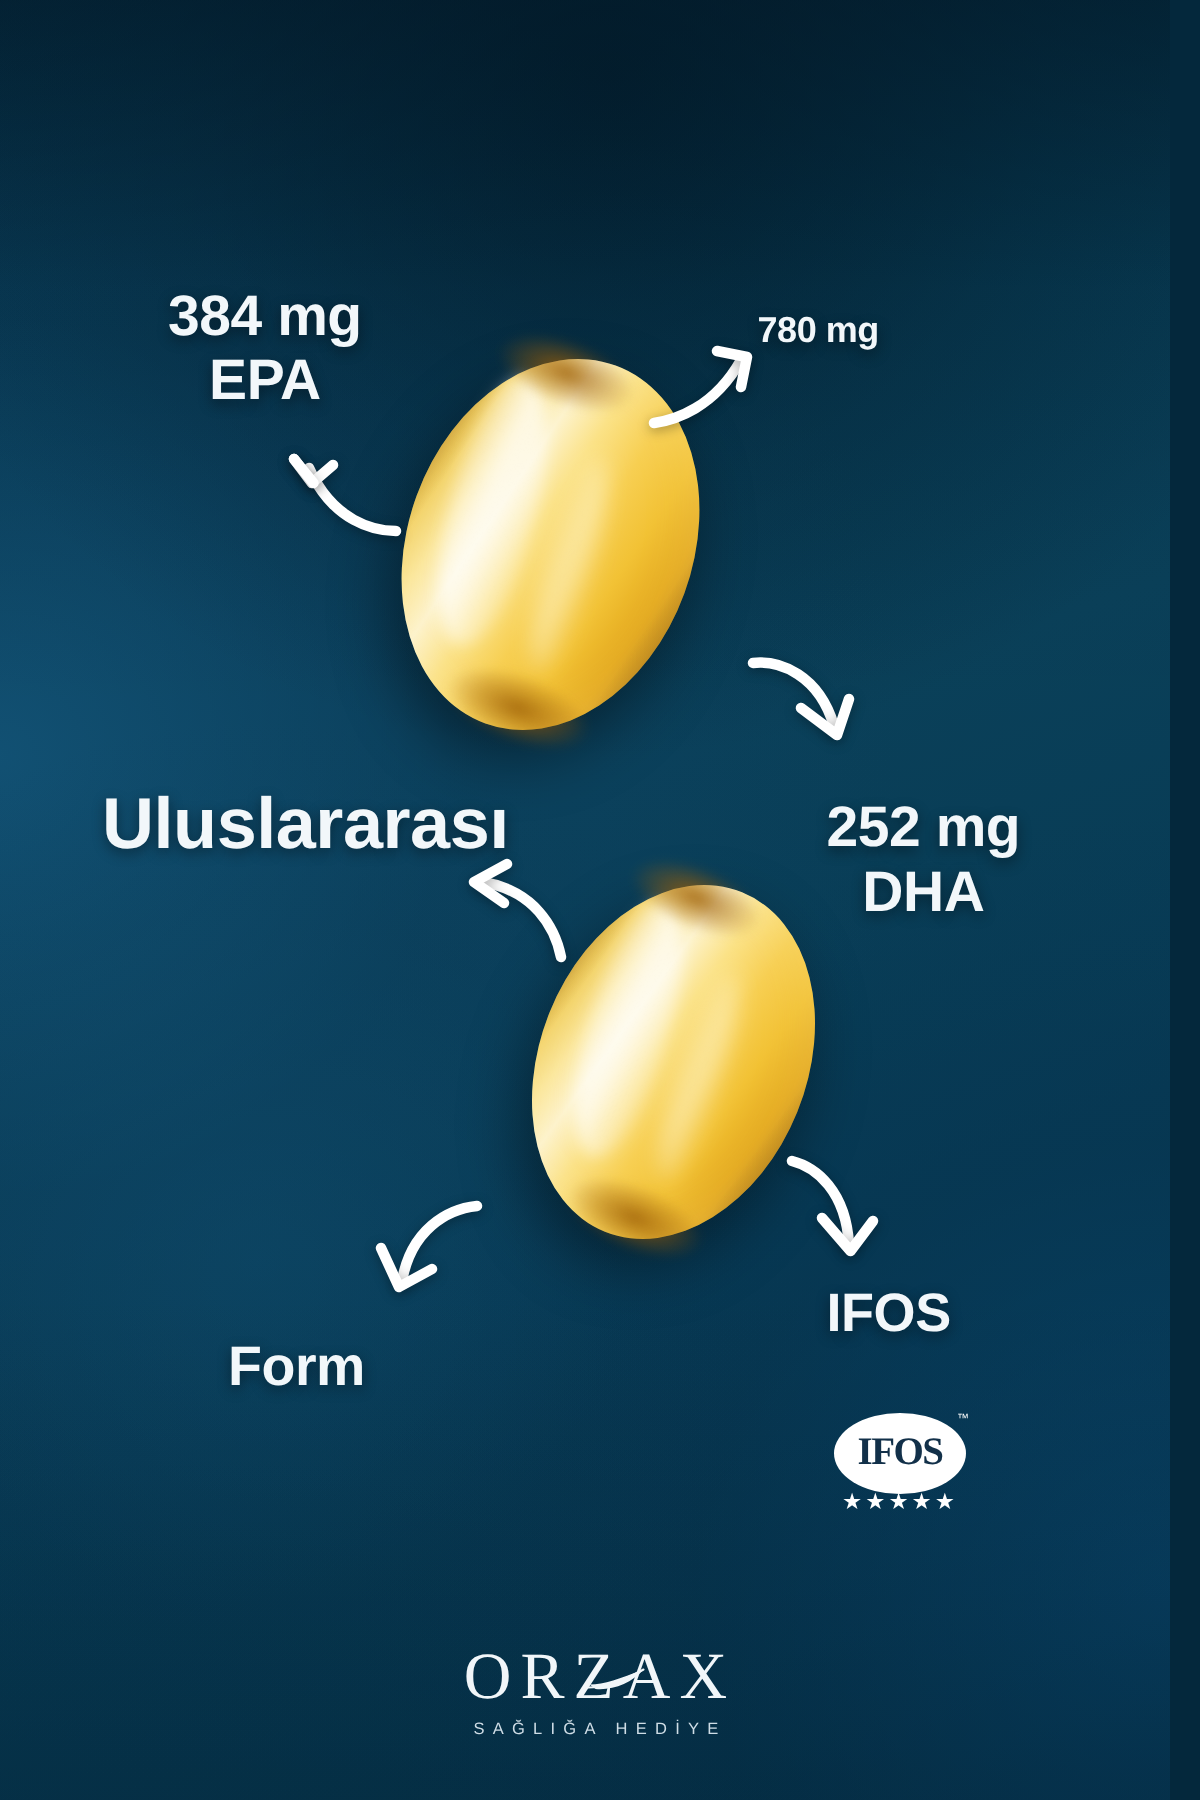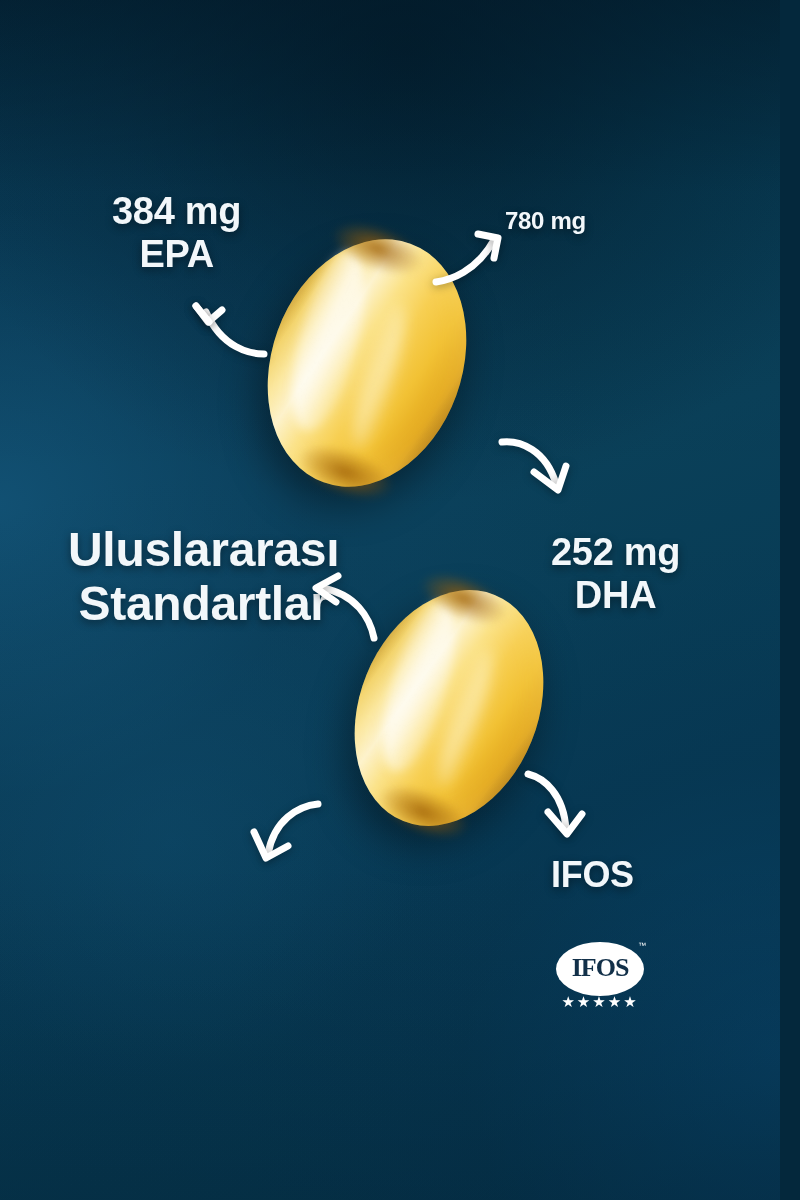--- a/index.html
+++ b/index.html
@@ -265,28 +265,28 @@
     <span>252 mg</span>
     <span class="l2">DHA</span>
   </div>
   <svg class="arrow" style="left:498px; top:432px;" width="76" height="64" viewBox="0 0 76 64">
     <path d="M4 10 C 22 8, 48 18, 58 52"></path>
     <polyline points="36,40 60,58 68,34"></polyline>
   </svg>
 
   <div class="label" id="label-standart">
     <span>Uluslararası</span>
-    <span class="l2">Standartlar</span>
   </div>
   <svg class="arrow" style="left:308px; top:574px;" width="80" height="70" viewBox="0 0 80 70">
     <path d="M66 64 C 62 44, 48 20, 14 14"></path>
     <polyline points="30,2 8,14 28,28"></polyline>
   </svg>
 
   <div class="label" id="label-trig">
+    <span class="l2">Form</span>
   </div>
   <svg class="arrow" style="left:250px; top:796px;" width="78" height="70" viewBox="0 0 78 70">
     <path d="M68 8 C 48 10, 24 24, 18 58"></path>
     <polyline points="4,36 16,62 38,50"></polyline>
   </svg>
 
   <div class="label" id="label-ifos">
     <span>IFOS</span>
   </div>
   <svg class="arrow" style="left:524px; top:768px;" width="74" height="72" viewBox="0 0 74 72">
@@ -294,14 +294,24 @@
     <polyline points="24,44 43,66 58,46"></polyline>
   </svg>
 
   <div id="ifos-badge">
     <div class="badge-oval"></div>
     <div class="badge-text">IFOS</div>
     <div class="badge-tm">™</div>
     <div class="badge-stars">★★★★★</div>
   </div>
 
+  <div id="logo">
+    <div class="logo-word">
+      <span>ORZAX</span>
+      <svg class="logo-leaf" viewBox="0 0 40 18">
+        <path d="M2 13 C 12 13, 22 9, 38 3 C 30 12, 18 17, 6 16 Z" fill="#f1f6f9"></path>
+        <path d="M1 15 C 10 15, 24 11, 38 3" stroke="#f1f6f9" stroke-width="1.4" fill="none" stroke-linecap="round"></path>
+      </svg>
+    </div>
+    <div class="logo-tag">SAĞLIĞA HEDİYE</div>
+  </div>
 
 </div>
 
 </body></html>

